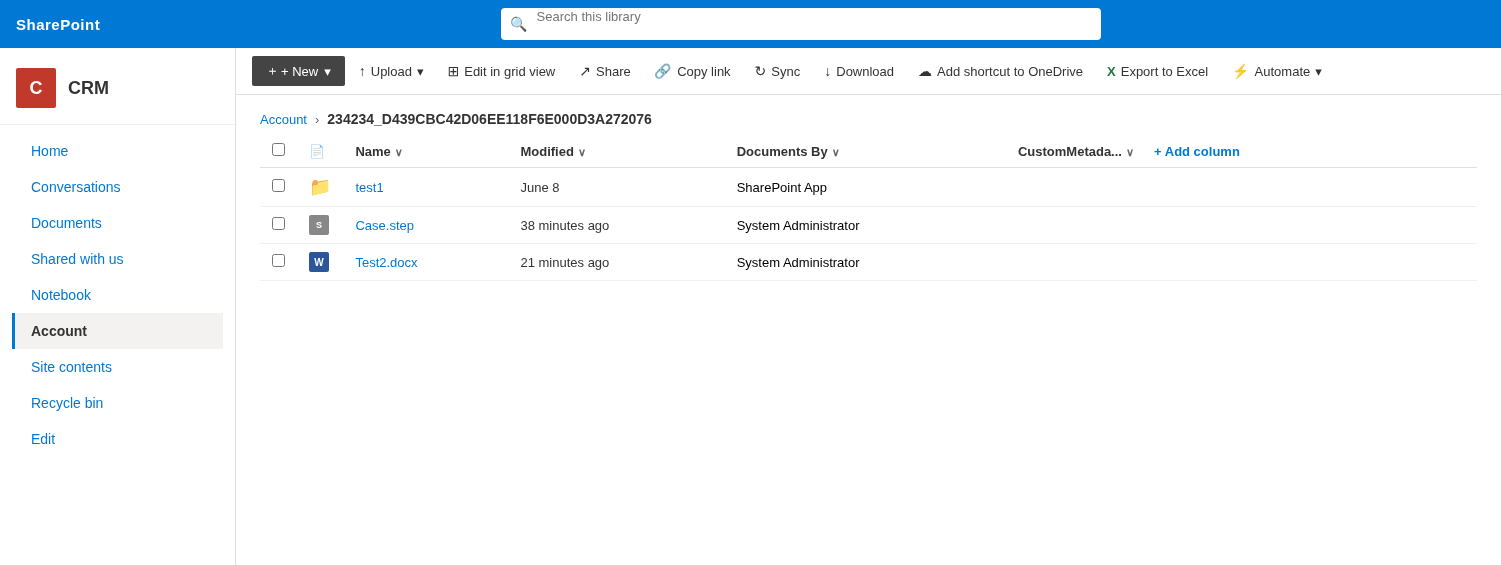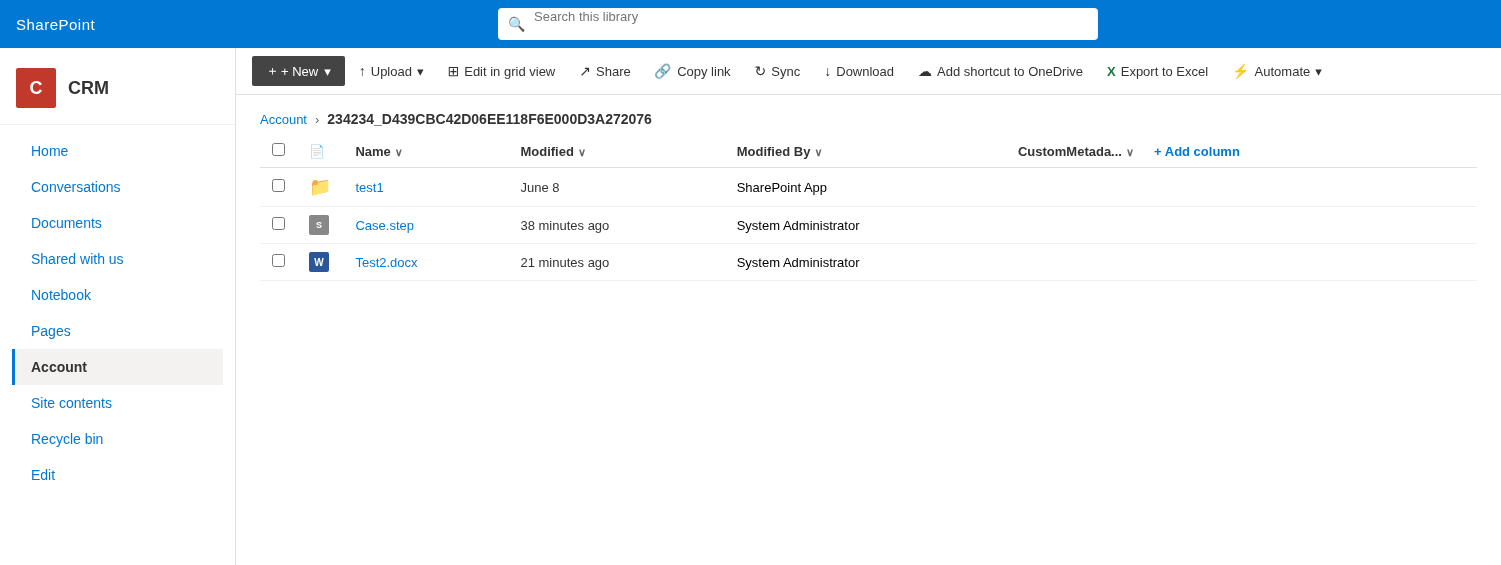--- a/index.html
+++ b/index.html
@@ -10,21 +10,21 @@
       background: #0078d4;
       height: 48px;
       display: flex;
       align-items: center;
       padding: 0 16px;
       gap: 16px;
     }
     .topbar-brand {
       color: #fff;
       font-size: 15px;
-      font-weight: 400;
+      font-weight: 700;
       letter-spacing: 0.5px;
     }
     .topbar-search {
       flex: 1;
       max-width: 600px;
       margin: 0 auto;
       position: relative;
       display: flex;
       align-items: center;
     }
@@ -277,21 +277,20 @@
     <div class="site-header">
       <div class="site-logo">C</div>
       <div class="site-name">CRM</div>
     </div>
     <nav class="nav-list">
       <a class="nav-item muted">Home</a>
       <a class="nav-item muted">Conversations</a>
       <a class="nav-item">Documents</a>
       <a class="nav-item muted">Shared with us</a>
       <a class="nav-item">Notebook</a>
-      <a class="nav-item">Pages</a>
       <a class="nav-item active">Account</a>
       <a class="nav-item">Site contents</a>
       <a class="nav-item muted">Recycle bin</a>
       <a class="nav-item">Edit</a>
     </nav>
   </div>
 
   <div class="main">
 
     <div class="toolbar">
@@ -361,21 +360,21 @@
               </div>
             </th>
             <th>
               <div class="th-inner">
                 <span>Modified</span>
                 <span class="sort-icon">∨</span>
               </div>
             </th>
             <th>
               <div class="th-inner">
-                <span>Modified By</span>
+                <span>Documents By</span>
                 <span class="sort-icon">∨</span>
               </div>
             </th>
             <th>
               <div class="th-inner">
                 <span>CustomMetada...</span>
                 <span class="sort-icon">∨</span>
                 <span class="add-column-btn" style="margin-left:16px;">+ Add column</span>
               </div>
             </th>

